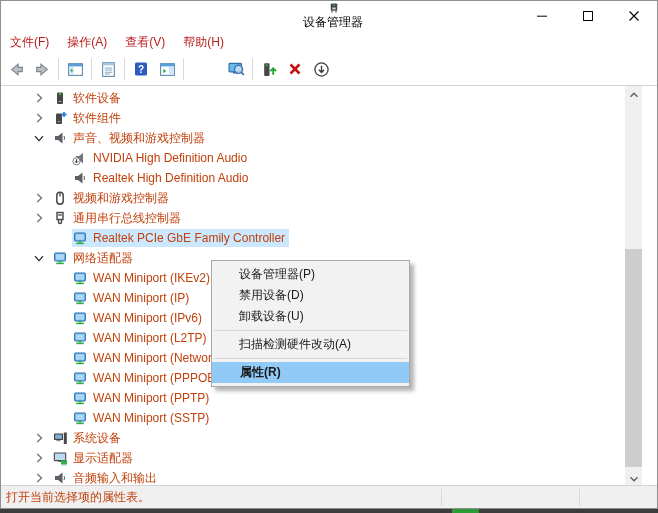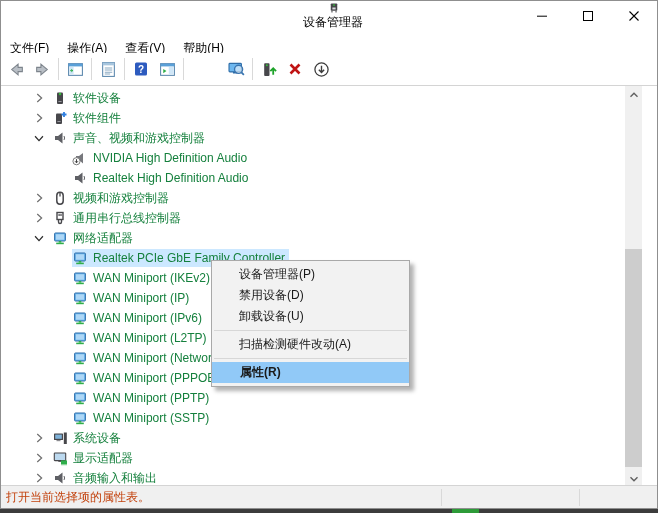--- a/index.html
+++ b/index.html
@@ -6,30 +6,30 @@
     font-family:"Liberation Sans","DejaVu Sans",sans-serif;-webkit-font-smoothing:antialiased;}
   .window{position:absolute;left:0;top:0;width:658px;height:509px;background:#fff;
     border:1px solid #8f8f8f;box-sizing:border-box;}
   
   .titlebar{position:absolute;left:0;top:0;right:0;height:30px;background:#fff;display:flex;align-items:center;flex-direction:column;}
   .app-icon{width:16px;height:16px;margin-left:9px;}
   .title-text{font-size:12px;color:#000;margin-left:8px;}
   .caption{position:absolute;right:0;top:0;height:30px;display:flex;}
   .capbtn{width:46px;height:30px;display:flex;align-items:center;justify-content:center;}
   
-  .menubar{position:absolute;left:0;top:30px;right:0;height:22px;background:#fff;display:flex;align-items:center;font-size:12px;color:#000000;margin-top:6px;}
+  .menubar{position:absolute;left:0;top:30px;right:0;height:22px;background:#fff;display:flex;align-items:center;font-size:12px;color:#b91c1c;}
   .menu-item{padding:3px 9px;}
   
   .toolbar{position:absolute;left:0;top:52px;right:0;height:32px;background:#fff;border-bottom:1px solid #d4d4d4;display:flex;align-items:center;}
   .tbtn{width:26px;height:24px;display:flex;align-items:center;justify-content:center;}
   .tsep{width:1px;height:22px;background:#d9d9d9;margin:0 3px;}
   
   .content{position:absolute;left:1px;top:85px;width:655px;height:401px;background:#fff;overflow:hidden;}
   .tree{padding-top:2px;}
-  .row{position:relative;display:flex;align-items:center;height:20px;font-size:12px;color:#15803d;white-space:nowrap;}
+  .row{position:relative;display:flex;align-items:center;height:20px;font-size:12px;color:#c2410c;white-space:nowrap;}
   .row .chev{width:14px;height:14px;margin-left:30px;display:flex;align-items:center;justify-content:center;}
   .row .grp{display:flex;align-items:center;height:18px;padding-right:4px;}
   .row.l0 .grp{margin-left:6px;}
   .row.l1 .grp{margin-left:70px;}
   .row .ic{width:16px;height:16px;margin-right:5px;flex:0 0 16px;}
   .row .grp.sel{background:#cce8ff;}
   .i{width:100%;height:100%;display:block;}
   
   .scroll{position:absolute;left:624px;top:85px;width:17px;height:401px;background:#f0f0f0;}
   .sarrow{position:absolute;left:0;width:17px;height:17px;display:flex;align-items:center;justify-content:center;}
@@ -367,44 +367,44 @@
         <span class="grp">
             <span class="ic">
               <svg class="i">
                 <use href="#usb"></use>
               </svg>
             </span>
             <span>通用串行总线控制器</span>
           </span>
       </div>
 
+      <div class="row l1">
+        <span class="grp sel">
+            <span class="ic">
+              <svg class="i">
+                <use href="#net"></use>
+              </svg>
+            </span>
+            <span>Realtek PCIe GbE Family Controller</span>
+          </span>
+      </div>
+
       <div class="row l0">
         <span class="chev">
             <svg class="i">
               <use href="#chev-d"></use>
             </svg>
           </span>
         <span class="grp">
             <span class="ic">
               <svg class="i">
                 <use href="#net"></use>
               </svg>
             </span>
             <span>网络适配器</span>
-          </span>
-      </div>
-
-      <div class="row l1">
-        <span class="grp sel">
-            <span class="ic">
-              <svg class="i">
-                <use href="#net"></use>
-              </svg>
-            </span>
-            <span>Realtek PCIe GbE Family Controller</span>
           </span>
       </div>
 
       <div class="row l1">
         <span class="grp">
             <span class="ic">
               <svg class="i">
                 <use href="#net"></use>
               </svg>
             </span>

